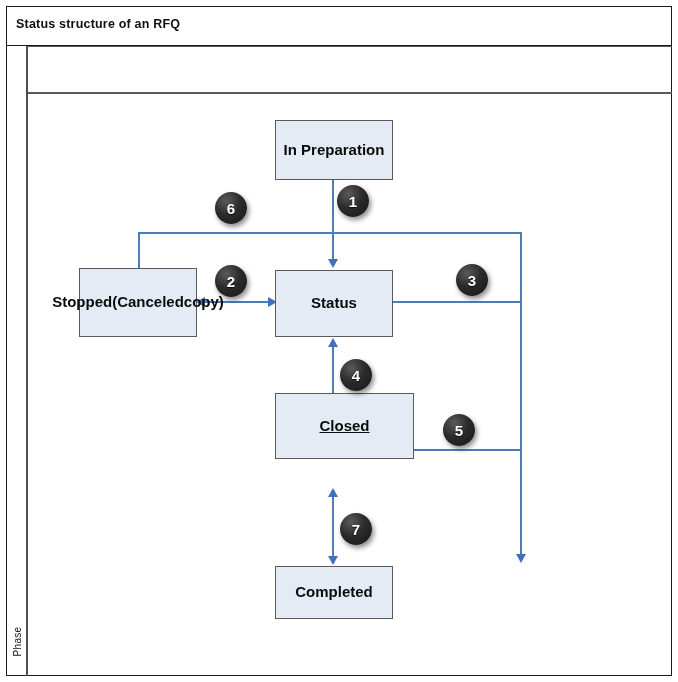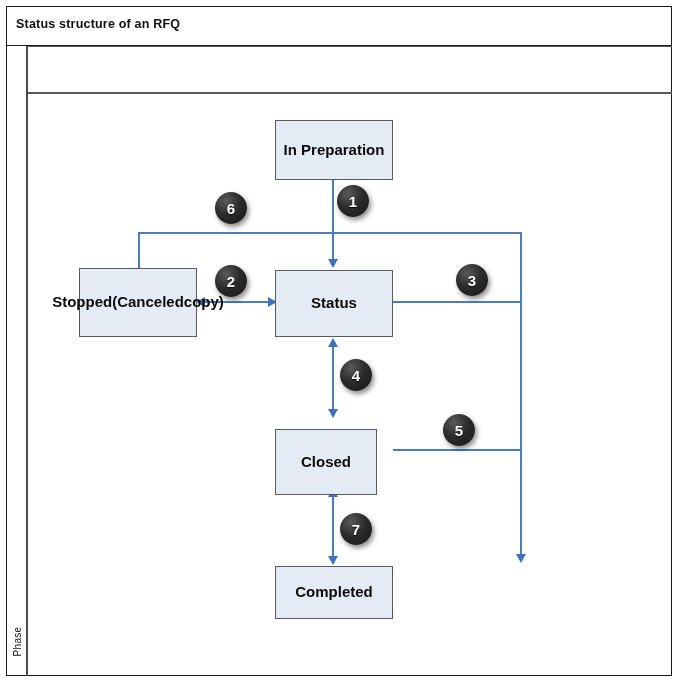--- a/index.html
+++ b/index.html
@@ -97,21 +97,21 @@
   <div class="node" style="left:79px;top:268px;width:118px;height:69px;">
     <span>Stopped</span>
     <span>(Canceled</span>
     <span>copy)</span>
   </div>
 
   <div class="node" style="left:275px;top:270px;width:118px;height:67px;">
     <span>Status</span>
   </div>
 
-  <div class="node" style="left:275px;top:429px;width:102px;height:66px;">
+  <div class="node" style="left:275px;top:393px;width:139px;height:66px;text-decoration:underline;">
     <span>Closed</span>
   </div>
 
   <div class="node" style="left:275px;top:566px;width:118px;height:53px;">
     <span>Completed</span>
   </div>
 
 
   <div class="badge" style="left:337px;top:185px;">1</div>
   <div class="badge" style="left:215px;top:265px;">2</div>

